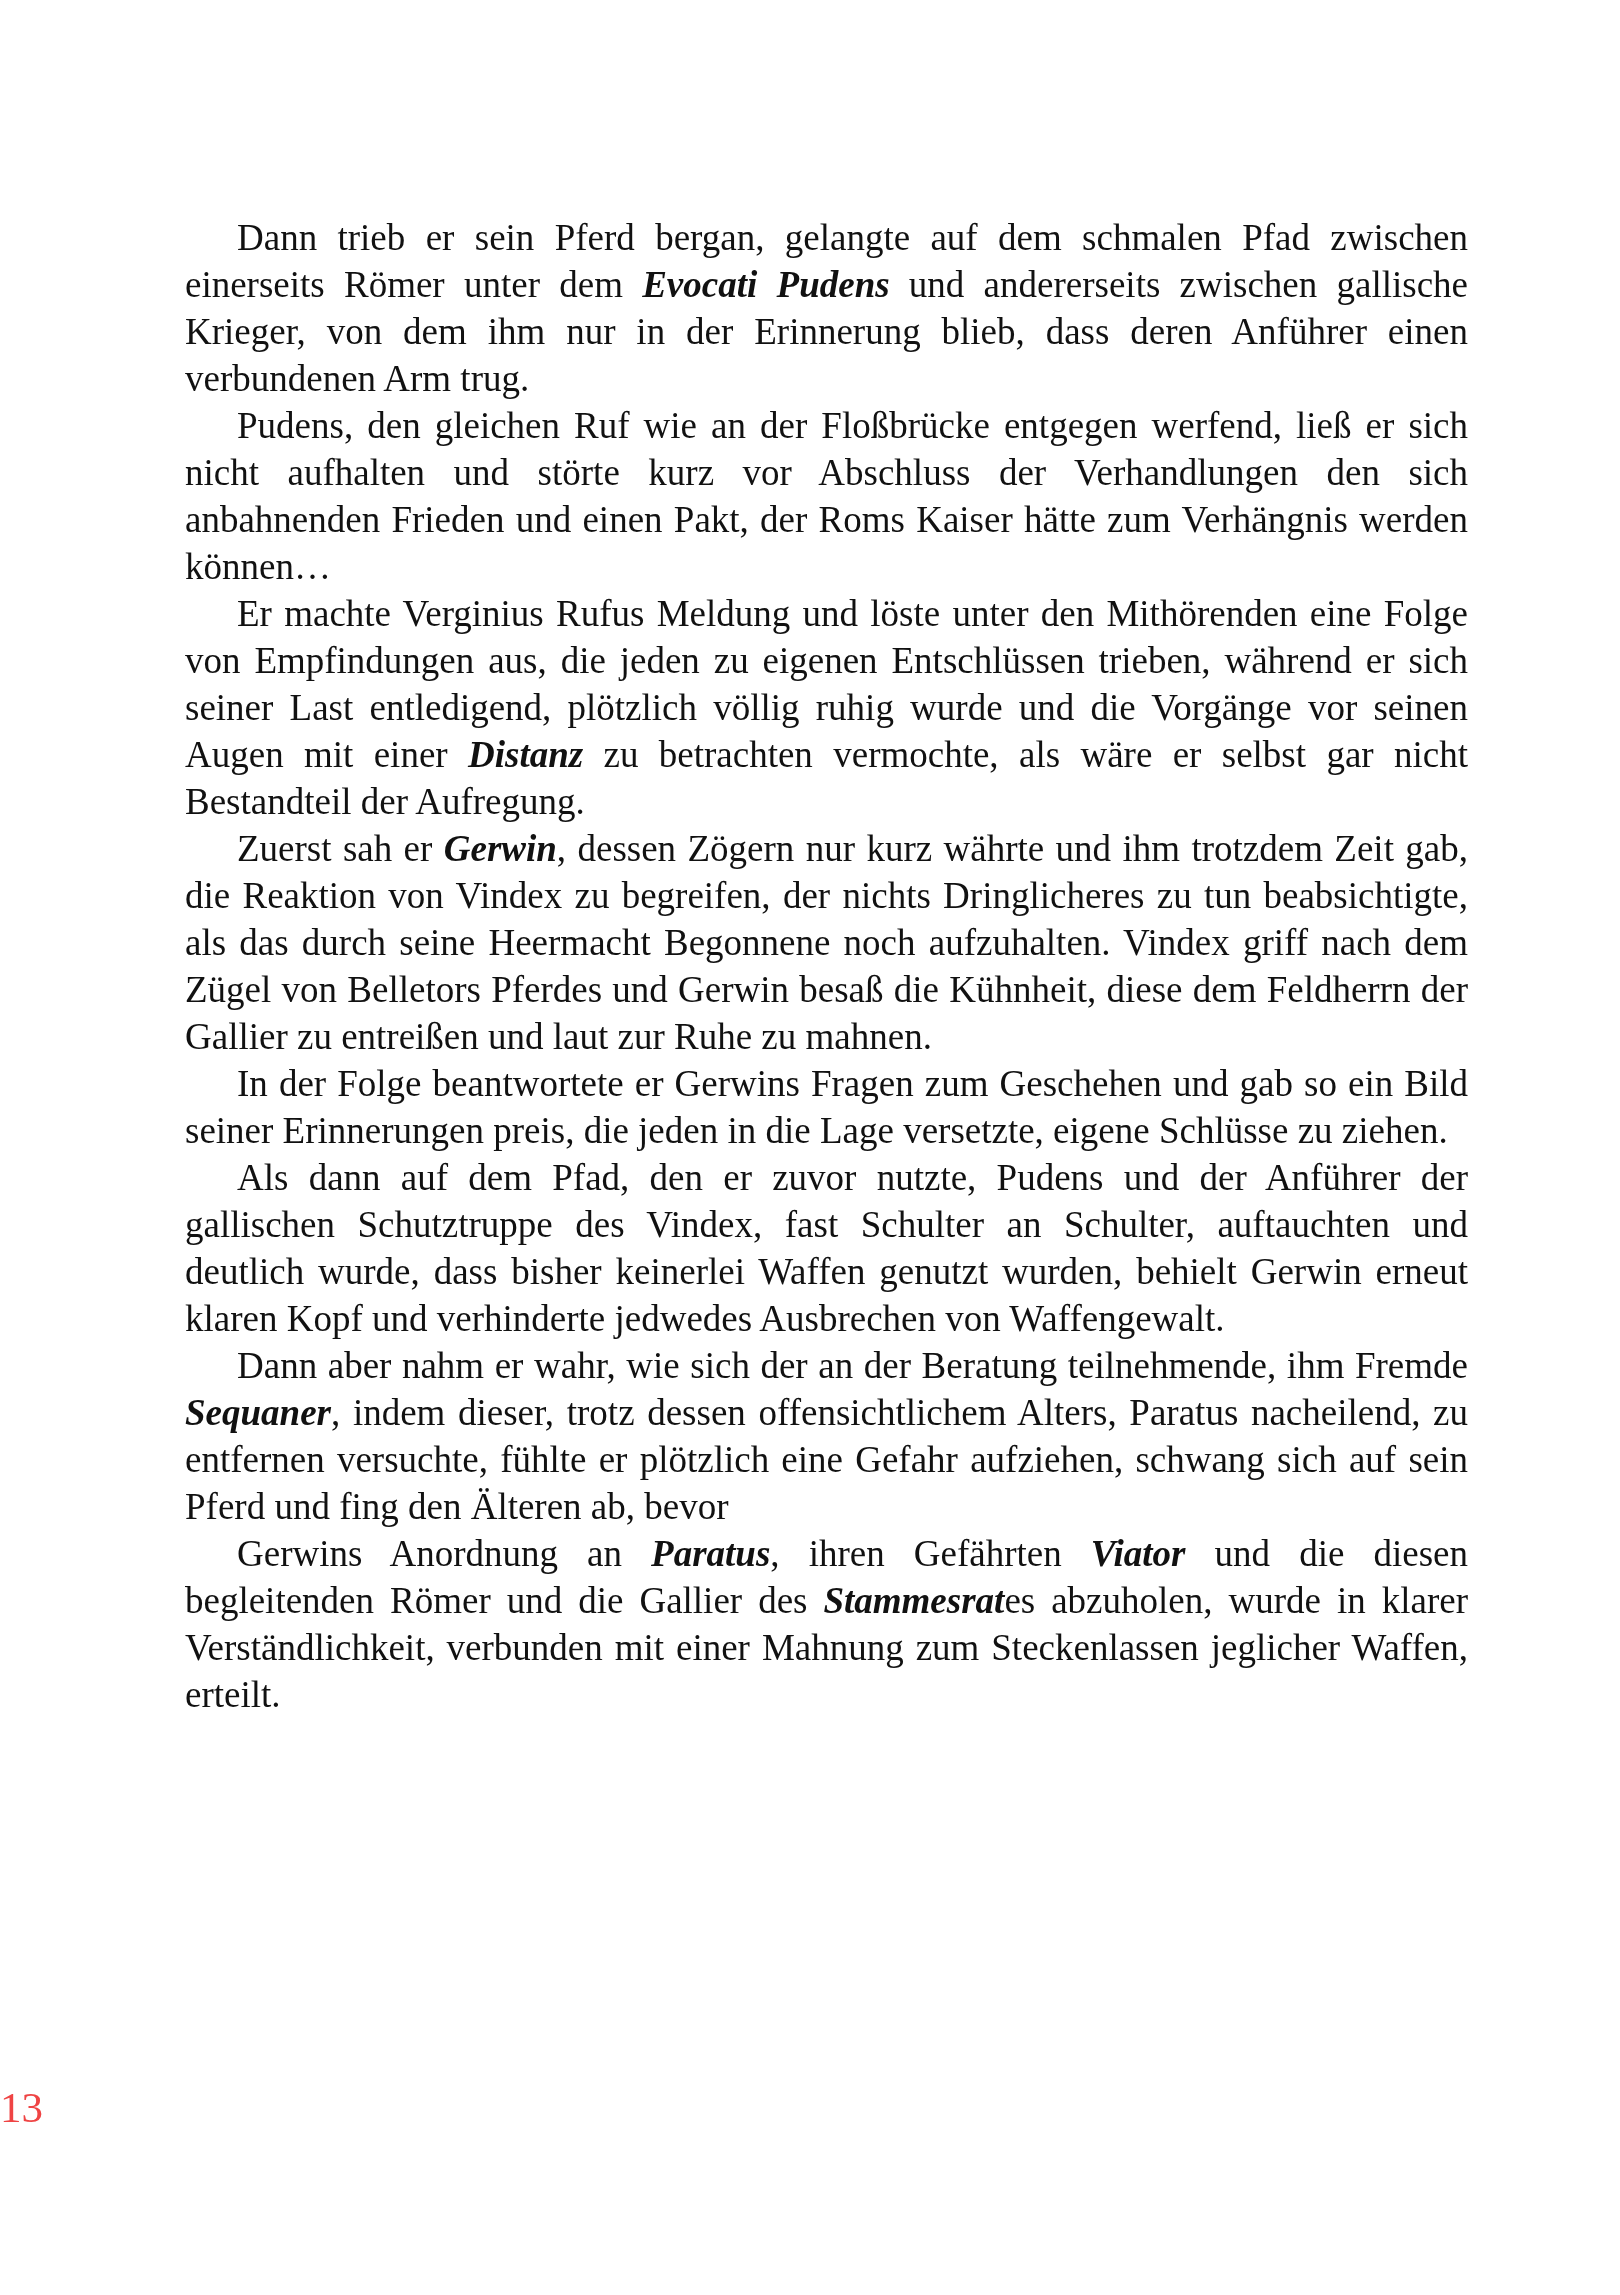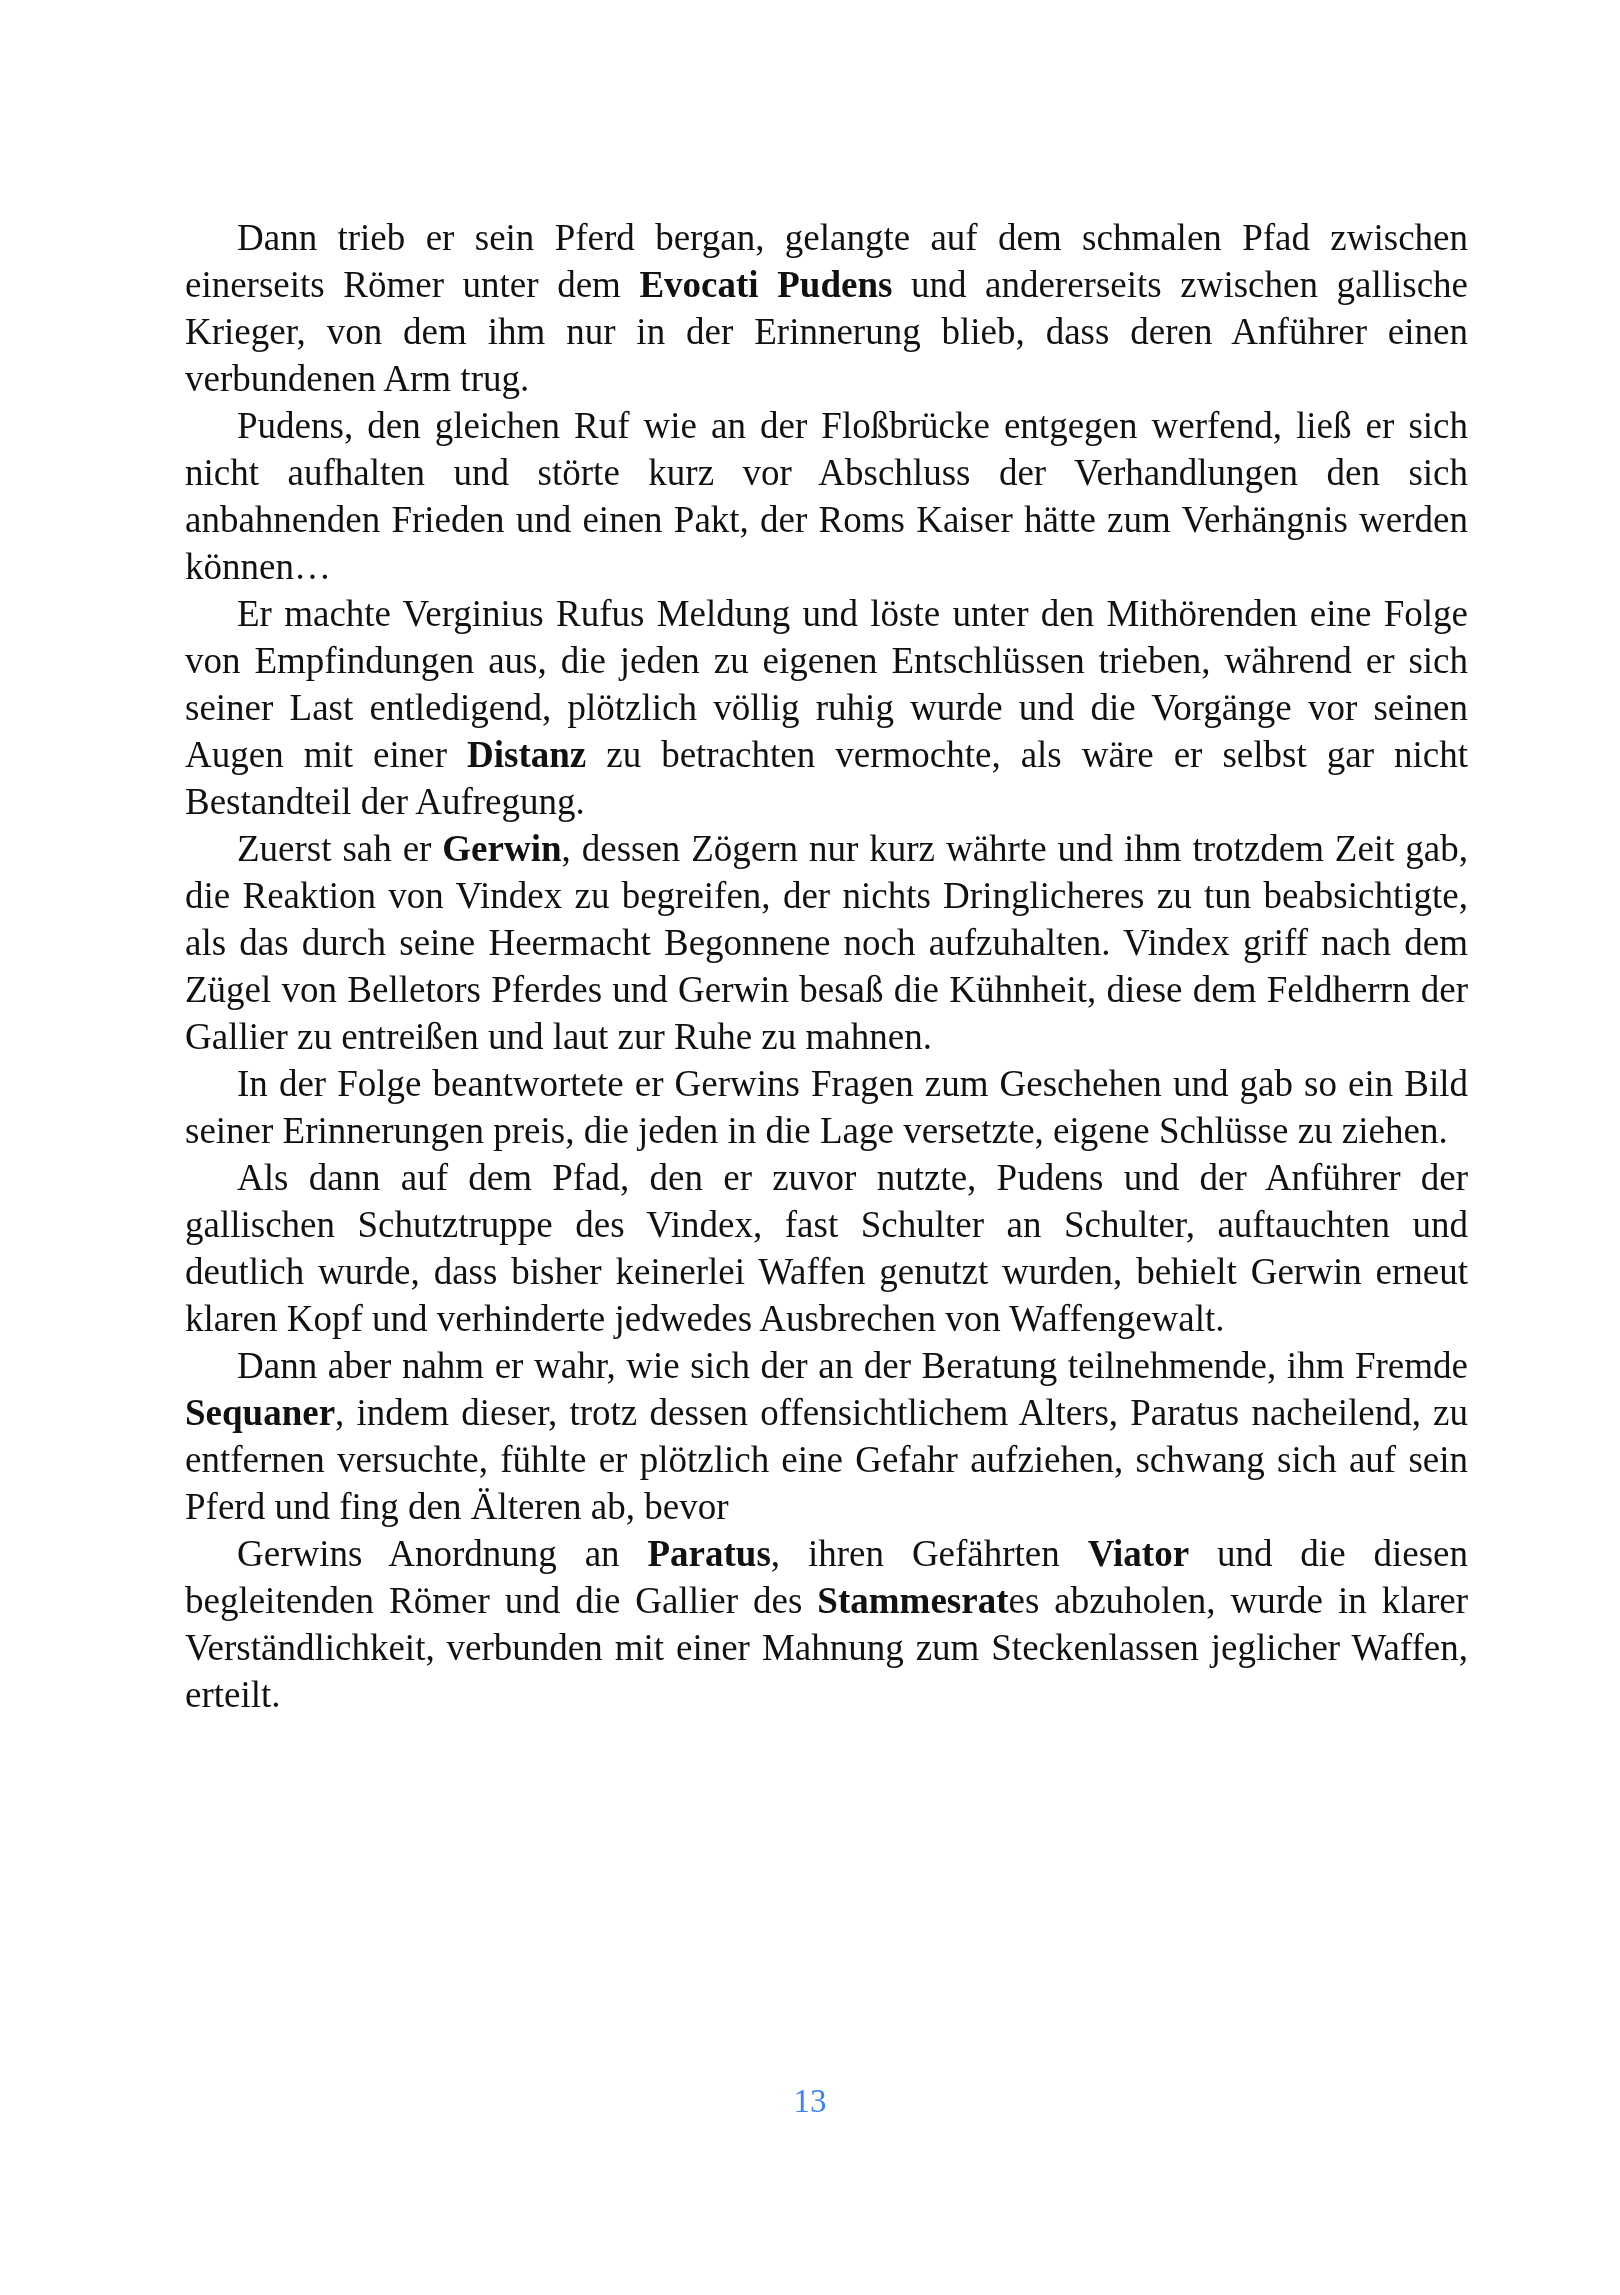--- a/index.html
+++ b/index.html
@@ -10,29 +10,28 @@
     top: 214px;
     width: 1283px;
     font-family: "Liberation Serif", "DejaVu Serif", serif;
     font-size: 37px;
     line-height: 47px;
     color: #111111;
     text-align: justify;
     hyphens: none;
   }
   .para { margin: 0; text-indent: 52px; }
-  .em { font-weight: bold; }
+  .em { font-style: italic; font-weight: bold; }
   .page-number {
     position: absolute;
     left: 0; right: 0;
     top: 2083px;
-    text-align: center;
     font-family: "Liberation Serif", "DejaVu Serif", serif;
-    font-size: 33px;
-    color: #3b82f6;
+    font-size: 43px;
+    color: #ef4444;
   }
 </style>
 </head>
 <body>
 
 <div class="page">
   <p class="para"><span>Dann trieb er sein Pferd bergan, gelangte auf dem schmalen Pfad zwischen einerseits Römer unter dem </span><span class="em">Evocati Pudens</span><span> und andererseits zwischen gallische Krieger, von dem ihm nur in der Erinnerung blieb, dass deren Anführer einen verbundenen Arm trug.</span></p>
 
   <p class="para"><span>Pudens, den gleichen Ruf wie an der Floßbrücke entgegen werfend, ließ er sich nicht aufhalten und störte kurz vor Abschluss der Verhandlungen den sich anbahnenden Frieden und einen Pakt, der Roms Kaiser hätte zum Verhängnis werden können…</span></p>
 

